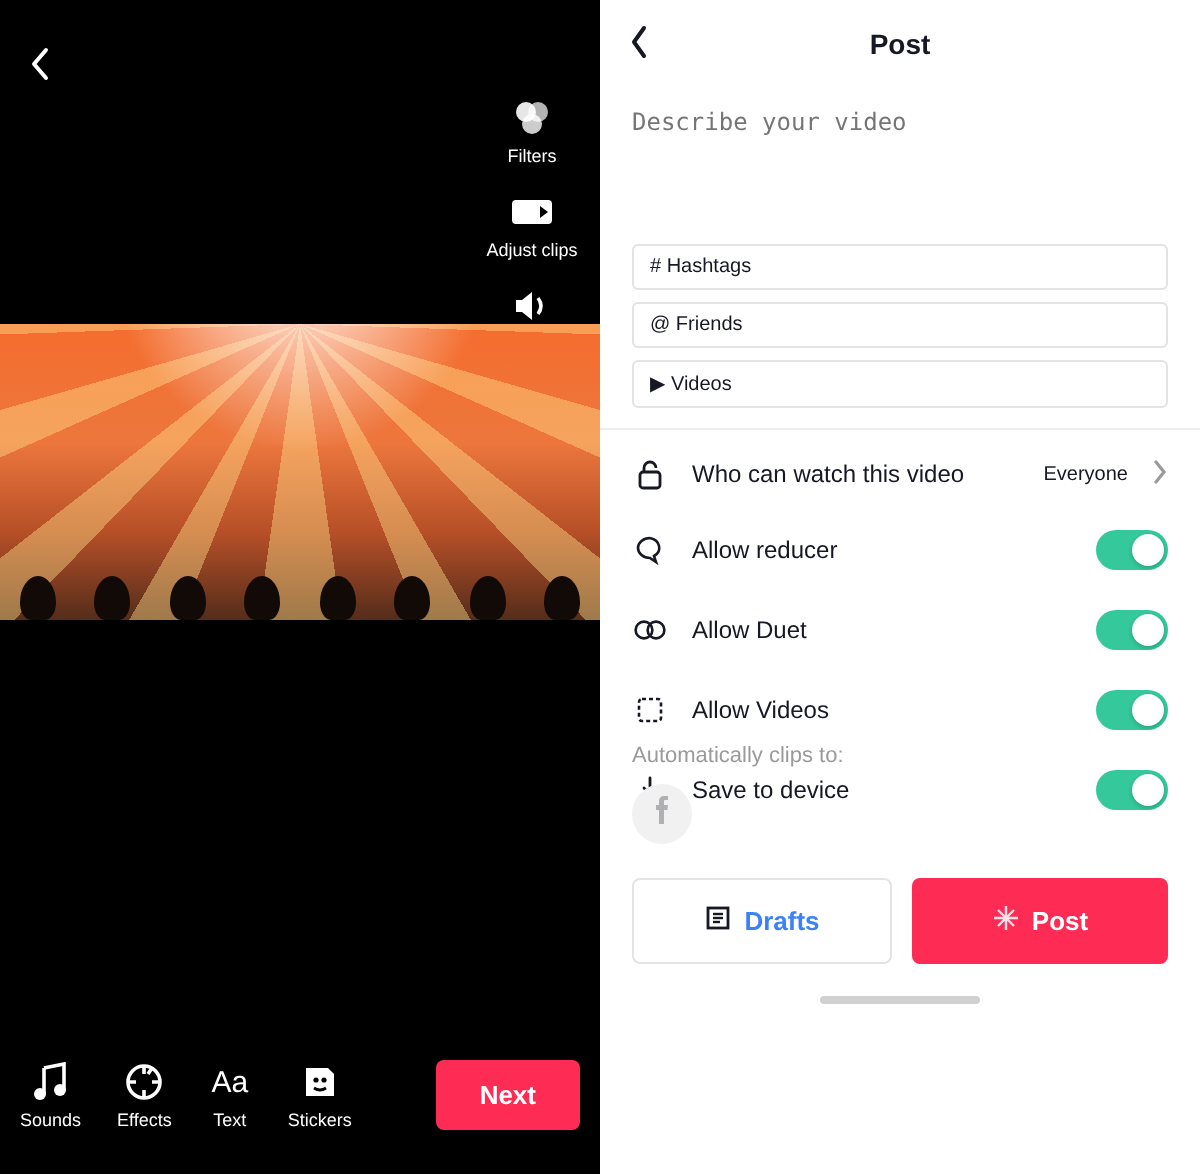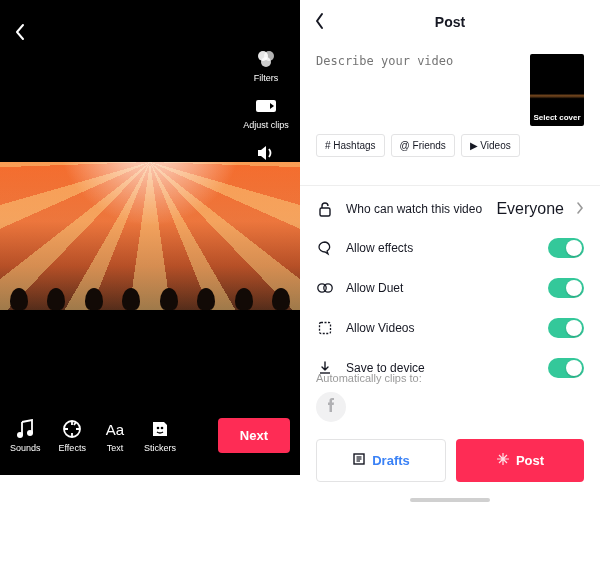--- a/index.html
+++ b/index.html
@@ -1,19 +1,19 @@
 <!DOCTYPE html>
 <html><head>
 <meta charset="utf-8">
 <style>
   * { box-sizing: border-box; margin: 0; padding: 0; }
   body { font-family: -apple-system, Helvetica, Arial, sans-serif; background: #fff; width: 600px; height: 587px; overflow: hidden; }
   .screens { display: flex; width: 600px; height: 587px; }
   
-  .left { width: 300px; height: 475px; background: #000; position: relative; color: #fff; }
+  .left { width: 300px; height: 587px; background: #000; position: relative; color: #fff; }
   .back-left { position: absolute; top: 22px; left: 14px; }
   .side-tools { position: absolute; top: 48px; right: 6px; width: 56px; display: flex; flex-direction: column; gap: 12px; align-items: center; }
   .tool { display: flex; flex-direction: column; align-items: center; color: #fff; font-size: 9px; gap: 3px; text-align: center; }
   .tool .glyph { width: 22px; height: 22px; display: flex; align-items: center; justify-content: center; }
   .video-frame { position: absolute; top: 162px; left: 0; width: 300px; height: 148px; }
   .stage {
     width: 100%; height: 100%;
     background:
       radial-gradient(circle at 50% -20%, rgba(255,255,255,0.95), rgba(255,255,255,0) 40%),
       repeating-conic-gradient(from 180deg at 50% 0%, rgba(255,200,120,0.55) 0deg 8deg, rgba(255,120,60,0.2) 8deg 22deg),
@@ -29,27 +29,27 @@
   .next-btn { margin-left: auto; background: #fe2c55; color: #fff; border: none; font-weight: 600; font-size: 13px; padding: 10px 22px; border-radius: 4px; }
   
   .right { width: 300px; height: 508px; background: #fff; position: relative; display: flex; flex-direction: column; }
   .hdr { height: 44px; display: flex; align-items: center; justify-content: center; position: relative; border-bottom: 1px solid rgba(0,0,0,0); }
   .hdr .back-right { position: absolute; left: 14px; top: 12px; }
   .hdr-title { font-size: 14px; font-weight: 700; color: #161823; }
   .compose { padding: 10px 16px 8px 16px; display: flex; gap: 4px; }
   .desc { flex: 1; border: none; font-size: 12px; color: #888; background: transparent; resize: none; height: 60px; }
   .thumb { width: 54px; height: 72px; background: linear-gradient(to bottom, #000 0%, #000 55%, #7a4a1f 58%, #000 62%, #000 100%); border-radius: 2px; position: relative; display: flex; align-items: flex-end; justify-content: center; }
   .thumb-label { color: #fff; font-size: 8px; font-weight: 600; padding-bottom: 4px; }
-  .chips { padding: 0 16px 28px 16px; display: flex; gap: 6px; border-bottom: 1px solid #eee; }
+  .chips { padding: 0 16px 10px 16px; display: flex; gap: 6px; border-bottom: 1px solid #eee; flex-direction: column; }
   .chip { border: 1px solid #e3e3e4; font-size: 10px; color: #161823; padding: 5px 8px; border-radius: 3px; display: flex; align-items: center; gap: 4px; background: #fff; }
   .settings { padding: 4px 0; }
   .row { display: flex; align-items: center; padding: 10px 16px; font-size: 12px; color: #161823; gap: 12px; }
   .row .ricon { width: 18px; display: flex; justify-content: center; color: #161823; }
   .row .rlabel { flex: 1; }
-  .row .rvalue { font-size: 16px; color: #161823; }
+  .row .rvalue { font-size: 10px; color: #161823; }
   .chev { color: #9a9a9a; }
   .toggle { width: 36px; height: 20px; border-radius: 20px; background: #34c89a; position: relative; }
   .toggle::after { content: ""; position: absolute; top: 2px; right: 2px; width: 16px; height: 16px; background: #fff; border-radius: 50%; box-shadow: 0 1px 2px rgba(0,0,0,0.2); }
   .share { position: absolute; bottom: 86px; left: 16px; right: 16px; }
   .share-label { font-size: 11px; color: #9a9a9a; margin-bottom: 8px; }
   .fb { width: 30px; height: 30px; border-radius: 50%; background: #f1f1f2; display: flex; align-items: center; justify-content: center; color: #b0b0b3; }
   .bottom-bar { position: absolute; bottom: 26px; left: 16px; right: 16px; display: flex; gap: 10px; }
   .drafts-btn { flex: 1; border: 1px solid #e3e3e4; background: #fff; font-size: 13px; font-weight: 600; padding: 12px 0; border-radius: 4px; display: flex; align-items: center; justify-content: center; gap: 6px; color: #3b82f6; }
   .post-btn { flex: 1; background: #fe2c55; color: #fff; border: none; font-size: 13px; font-weight: 600; padding: 12px 0; border-radius: 4px; display: flex; align-items: center; justify-content: center; gap: 6px; }
   .home-ind { position: absolute; bottom: 6px; left: 50%; transform: translateX(-50%); width: 80px; height: 4px; background: #d0d0d0; border-radius: 4px; }
@@ -184,23 +184,20 @@
           <svg width="12" height="18" viewBox="0 0 12 18">
               <path d="M8 2 L3 9 L8 16" stroke="#161823" stroke-width="2" fill="none" stroke-linecap="round" stroke-linejoin="round"></path>
             </svg>
         </span>
       </div>
       <div class="hdr-title">Post</div>
     </div>
 
     <div class="compose">
       <textarea class="desc" placeholder="Describe your video" style=""></textarea>
-      <div class="thumb">
-        <span class="thumb-label">Select cover</span>
-      </div>
     </div>
 
     <div class="chips">
       <div class="chip">
           <span># Hashtags</span>
         </div>
       <div class="chip">
           <span>@ Friends</span>
         </div>
       <div class="chip">
@@ -223,21 +220,21 @@
               <path d="M2 1 L6 6 L2 11" stroke="#9a9a9a" stroke-width="1.6" fill="none" stroke-linecap="round"></path>
             </svg>
         </span>
       </div>
       <div class="row">
         <span class="ricon">
           <svg width="16" height="16" viewBox="0 0 16 16">
               <path d="M8 2 a6 5 0 1 0 0 10 l3 2 -1 -3 a6 5 0 0 0 -2 -9" stroke="#161823" stroke-width="1.3" fill="none"></path>
             </svg>
         </span>
-        <span class="rlabel">Allow effects</span>
+        <span class="rlabel">Allow reducer</span>
         <div class="toggle"></div>
       </div>
       <div class="row">
         <span class="ricon">
           <svg width="16" height="14" viewBox="0 0 16 14">
               <circle cx="5" cy="7" r="4.2" stroke="#161823" stroke-width="1.3" fill="none"></circle>
               <circle cx="11" cy="7" r="4.2" stroke="#161823" stroke-width="1.3" fill="none"></circle>
             </svg>
         </span>
         <span class="rlabel">Allow Duet</span>

